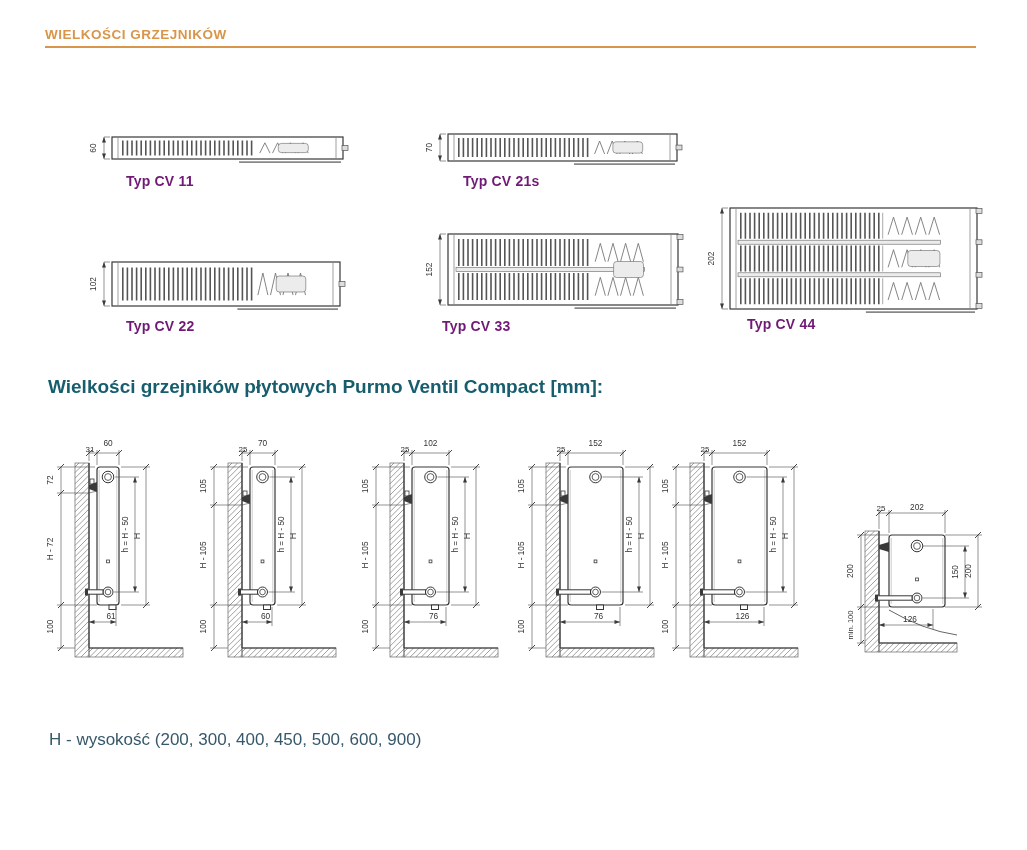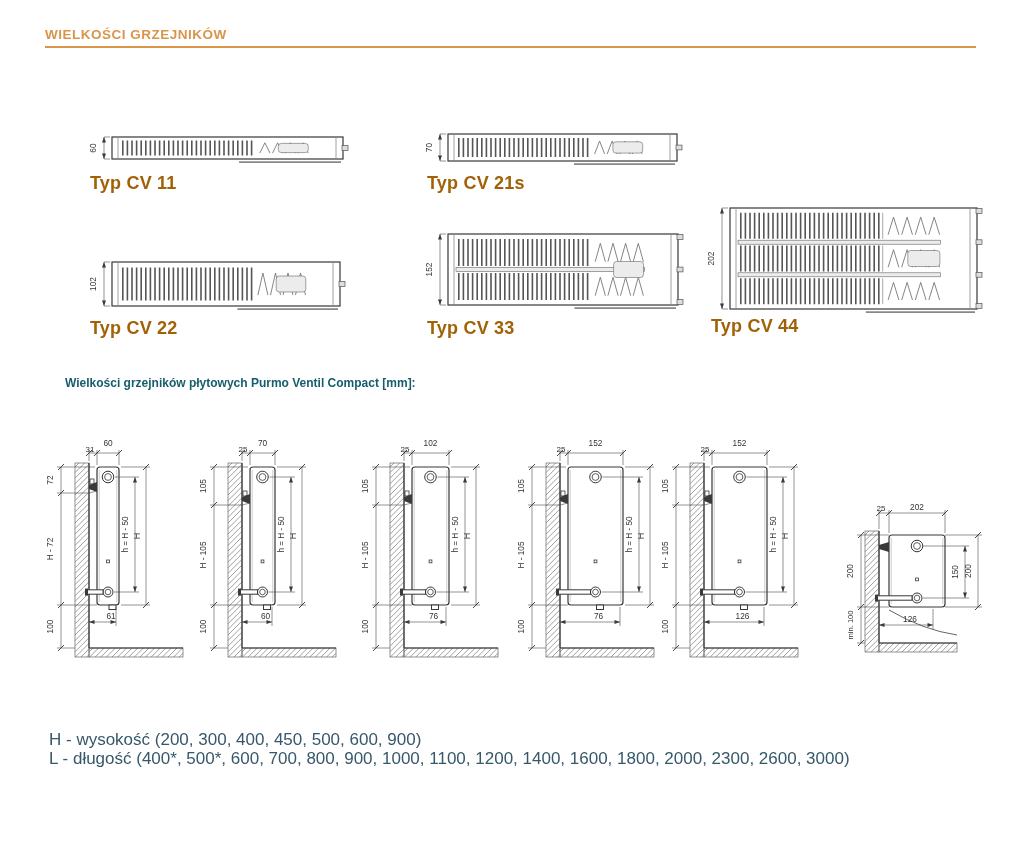--- a/index.html
+++ b/index.html
@@ -1,22 +1,22 @@
 <!DOCTYPE html>
 <html><head>
 <meta charset="utf-8">
 <style>
   html,body{margin:0;padding:0;background:#fff;}
   .page{position:relative;width:1027px;height:850px;background:#ffffff;
         font-family:"Liberation Sans",sans-serif;overflow:hidden;}
   .title{position:absolute;left:45px;top:27px;font-size:13.5px;font-weight:bold;
          letter-spacing:.5px;color:#d9964a;}
   .rule{position:absolute;left:45px;top:46px;width:931px;height:2px;background:#d9964a;}
-  .subtitle{position:absolute;left:65px;top:376px;font-size:12px;font-weight:bold;color:#175d6d;}
-  .typ{position:absolute;font-size:18px;font-weight:bold;color:#a16207;letter-spacing:.2px;}
+  .subtitle{position:absolute;left:48px;top:376px;font-size:19px;font-weight:bold;color:#175d6d;}
+  .typ{position:absolute;font-size:14px;font-weight:bold;color:#701a75;letter-spacing:.2px;margin-left:36px;}
   .legend{position:absolute;left:49px;top:731px;color:#37586a;font-size:17px;line-height:18.7px;}
   svg.sv{position:absolute;overflow:visible;}
   svg text{font-family:"Liberation Sans",sans-serif;}
   .dl{stroke:#4a4a4a;stroke-width:.6;fill:none;}
   .tk{stroke:#333;stroke-width:.9;fill:none;}
   .dt{fill:#333;}
   .ol{fill:#ffffff;stroke:#383838;stroke-width:1.2;}
   .ol2{fill:#ffffff;stroke:#383838;stroke-width:1;}
   .ol3{fill:none;stroke:#383838;stroke-width:.8;}
   .il{stroke:#cccccc;stroke-width:1;}
@@ -855,22 +855,21 @@
           <polygon points="34,163 39.5,161 39.5,165" class="fill"></polygon>
           <polygon points="88,163 82.5,161 82.5,165" class="fill"></polygon>
           <text x="65" y="159.5" font-size="8.3" text-anchor="middle" class="dt">126</text>
         </g>
       </svg>
     </div>
 
   <div class="typ" style="left:90px;top:173px">Typ CV 11</div>
   <div class="typ" style="left:427px;top:173px">Typ CV 21s</div>
   <div class="typ" style="left:90px;top:318px">Typ CV 22</div>
-  <div class="typ" style="left:427px;top:318px">Typ CV 33</div>
+  <div class="typ" style="left:406px;top:318px">Typ CV 33</div>
   <div class="typ" style="left:711px;top:316px">Typ CV 44</div>
 
   <div class="subtitle">Wielkości grzejników płytowych Purmo Ventil Compact [mm]:</div>
 
   <div class="legend">
     <div>H - wysokość (200, 300, 400, 450, 500, 600, 900)</div>
-    <div>L - długość (400*, 500*, 600, 700, 800, 900, 1000, 1100, 1200, 1400, 1600, 1800, 2000, 2300, 2600, 3000)</div>
   </div>
 </div>
 
 </body></html>

